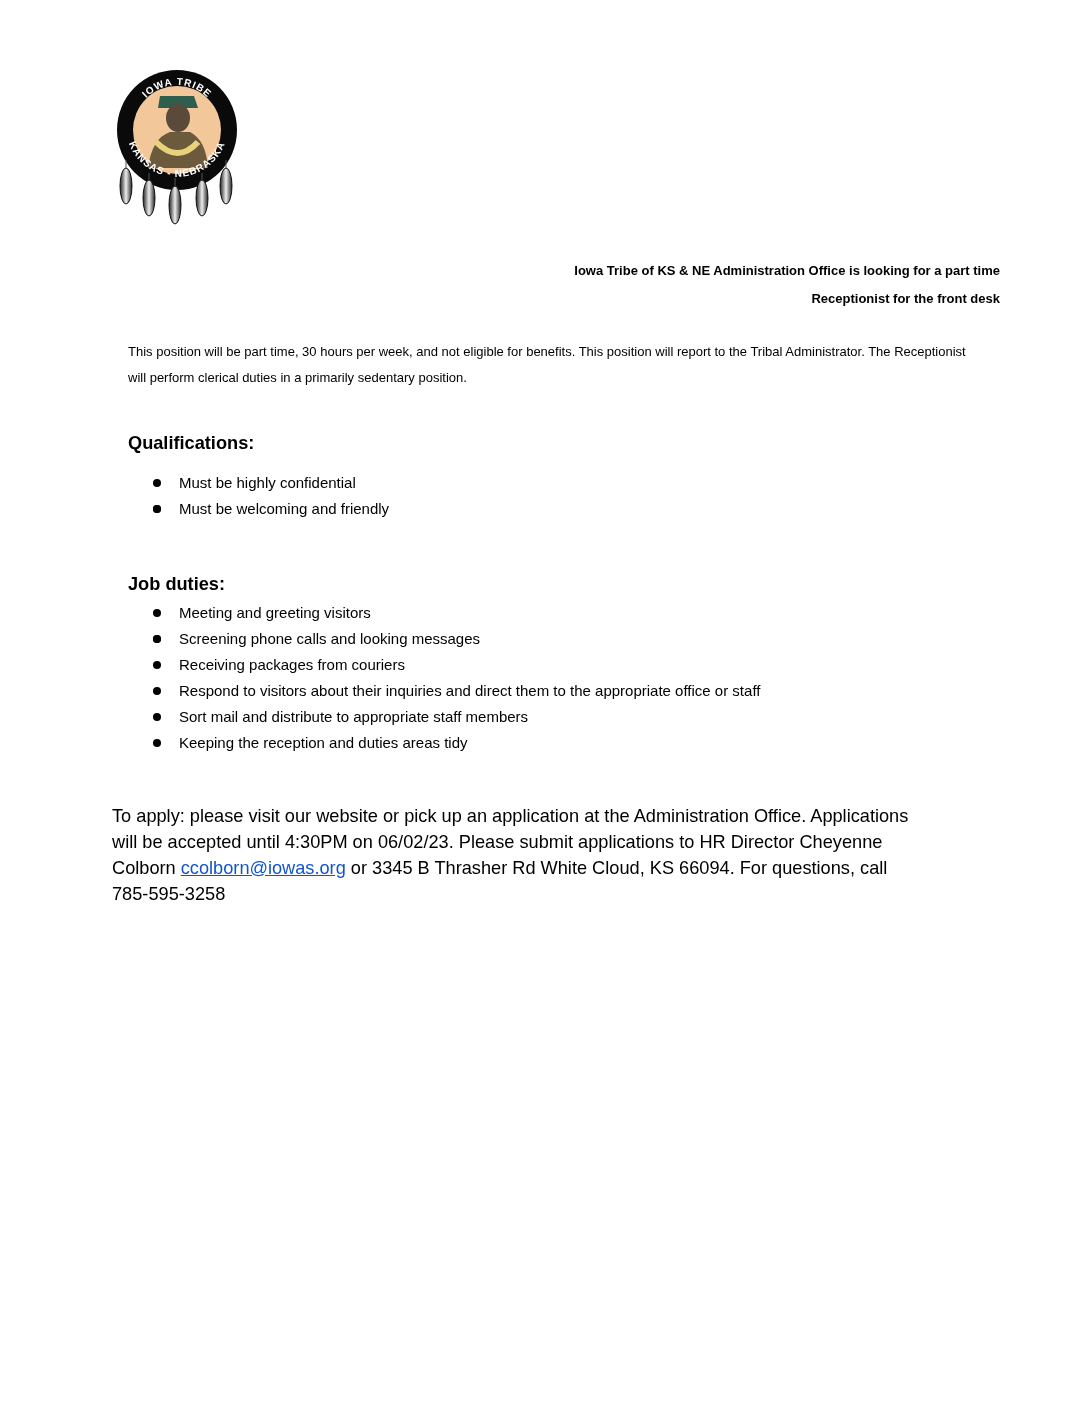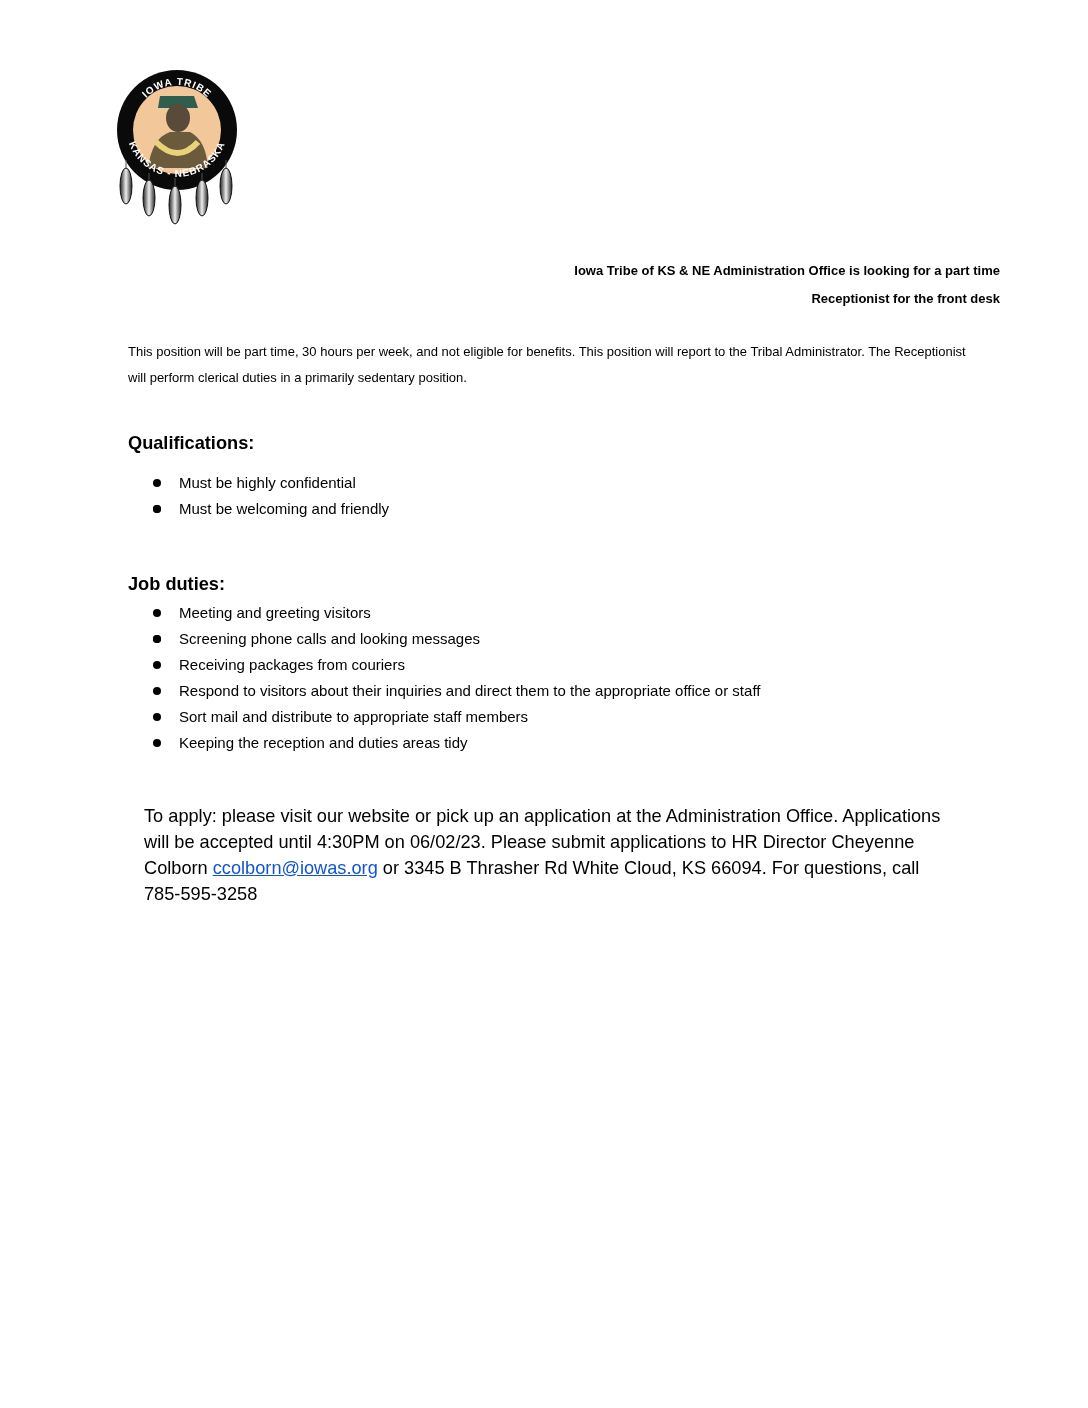--- a/index.html
+++ b/index.html
@@ -65,21 +65,21 @@
       position: absolute;
       left: 38px;
       top: 9px;
       width: 8px;
       height: 8px;
       border-radius: 50%;
       background: #000;
     }
     .apply {
       position: absolute;
-      left: 144px;
+      left: 112px;
       top: 803px;
       width: 800px;
       font-size: 18.2px;
       line-height: 26px;
     }
     .apply a {
       color: #1155cc;
       text-decoration: underline;
     }
   </style>

